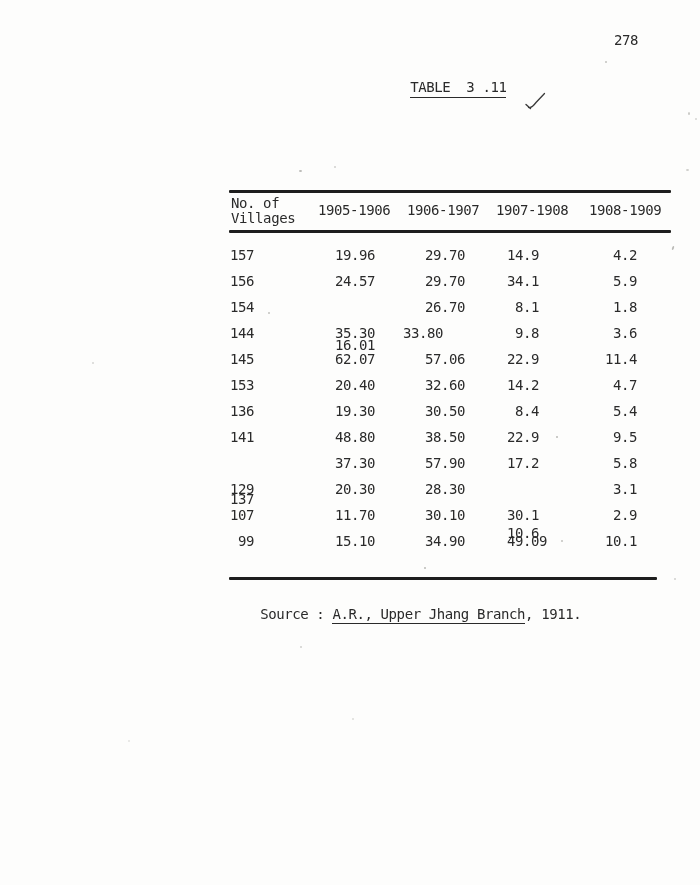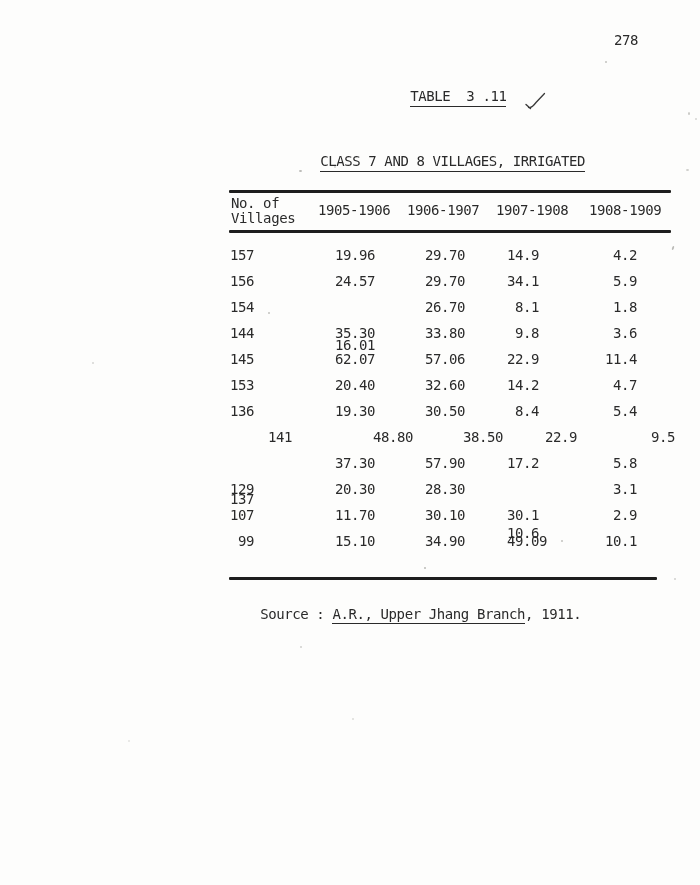--- a/index.html
+++ b/index.html
@@ -36,32 +36,29 @@
   }
   .src-line span { white-space:pre; }
 </style>
 </head>
 <body>
 
 <div class="page">
 
   <div class="abs" style="left:614px; top:33px;">278</div>
 
-  <div class="abs" style="left:378px; top:74px;text-align:right;">
+  <div class="abs" style="left:378px; top:65px;text-align:right;">
     <span class="underlined">TABLE  3 .11</span>
   </div>
 
   <svg class="abs" style="left:524px; top:92px;" width="24" height="19" viewBox="0 0 24 19">
     <path d="M2 12.5 L6.5 16.5" fill="none" stroke="#3a3a3a" stroke-width="1.4" stroke-linecap="round"></path>
     <path d="M4.5 15.5 C7 16.5 9 14.5 12 10.5 L20.5 1.5" fill="none" stroke="#3a3a3a" stroke-width="1.3" stroke-linecap="round"></path>
   </svg>
 
-  <div class="abs" style="left:288px; top:139px;">
-    <span class="underlined">CLASS 7 AND 8 VILLAGES, IRRIGATED</span>
-  </div>
 
   <div class="rule" style="left:229px; top:190px; width:442px;"></div>
   <div class="rule" style="left:229px; top:230px; width:442px;"></div>
   <div class="rule" style="left:229px; top:577px; width:428px;"></div>
 
   <div class="abs" style="left:231px; top:196px;">No. of</div>
   <div class="abs" style="left:231px; top:211px;">Villages</div>
   <div class="abs" style="left:318px; top:203px;">1905-1906</div>
   <div class="abs" style="left:407px; top:203px;">1906-1907</div>
   <div class="abs" style="left:496px; top:203px;">1907-1908</div>
@@ -85,21 +82,21 @@
       <div class="trow" style="top: 300px;">
         <span class="tcell" style="left: 230px;">154</span>
         <span class="tcell" style="left: 335px; margin-top: 38px;">16.01</span>
         <span class="tcell" style="left: 425px;">26.70</span>
         <span class="tcell" style="left: 507px;"> 8.1</span>
         <span class="tcell" style="left: 605px;"> 1.8</span>
       </div>
       <div class="trow" style="top: 326px;">
         <span class="tcell" style="left: 230px;">144</span>
         <span class="tcell" style="left: 335px;">35.30</span>
-        <span class="tcell" style="left: 425px;">33.80</span>
+        <span class="tcell" style="left: 403px;">33.80</span>
         <span class="tcell" style="left: 507px;"> 9.8</span>
         <span class="tcell" style="left: 605px;"> 3.6</span>
       </div>
       <div class="trow" style="top: 352px;">
         <span class="tcell" style="left: 230px;">145</span>
         <span class="tcell" style="left: 335px;">62.07</span>
         <span class="tcell" style="left: 425px;">57.06</span>
         <span class="tcell" style="left: 507px;">22.9</span>
         <span class="tcell" style="left: 605px;">11.4</span>
       </div>
@@ -110,21 +107,21 @@
         <span class="tcell" style="left: 507px;">14.2</span>
         <span class="tcell" style="left: 605px;"> 4.7</span>
       </div>
       <div class="trow" style="top: 404px;">
         <span class="tcell" style="left: 230px;">136</span>
         <span class="tcell" style="left: 335px;">19.30</span>
         <span class="tcell" style="left: 425px;">30.50</span>
         <span class="tcell" style="left: 507px;"> 8.4</span>
         <span class="tcell" style="left: 605px;"> 5.4</span>
       </div>
-      <div class="trow" style="top: 430px; margin-left: 38px;">
+      <div class="trow" style="top: 430px;">
         <span class="tcell" style="left: 230px;">141</span>
         <span class="tcell" style="left: 335px;">48.80</span>
         <span class="tcell" style="left: 425px;">38.50</span>
         <span class="tcell" style="left: 507px;">22.9</span>
         <span class="tcell" style="left: 605px;"> 9.5</span>
       </div>
       <div class="trow" style="top: 456px;">
         <span class="tcell" style="left: 230px; margin-top: 36px;">137</span>
         <span class="tcell" style="left: 335px;">37.30</span>
         <span class="tcell" style="left: 425px;">57.90</span>

